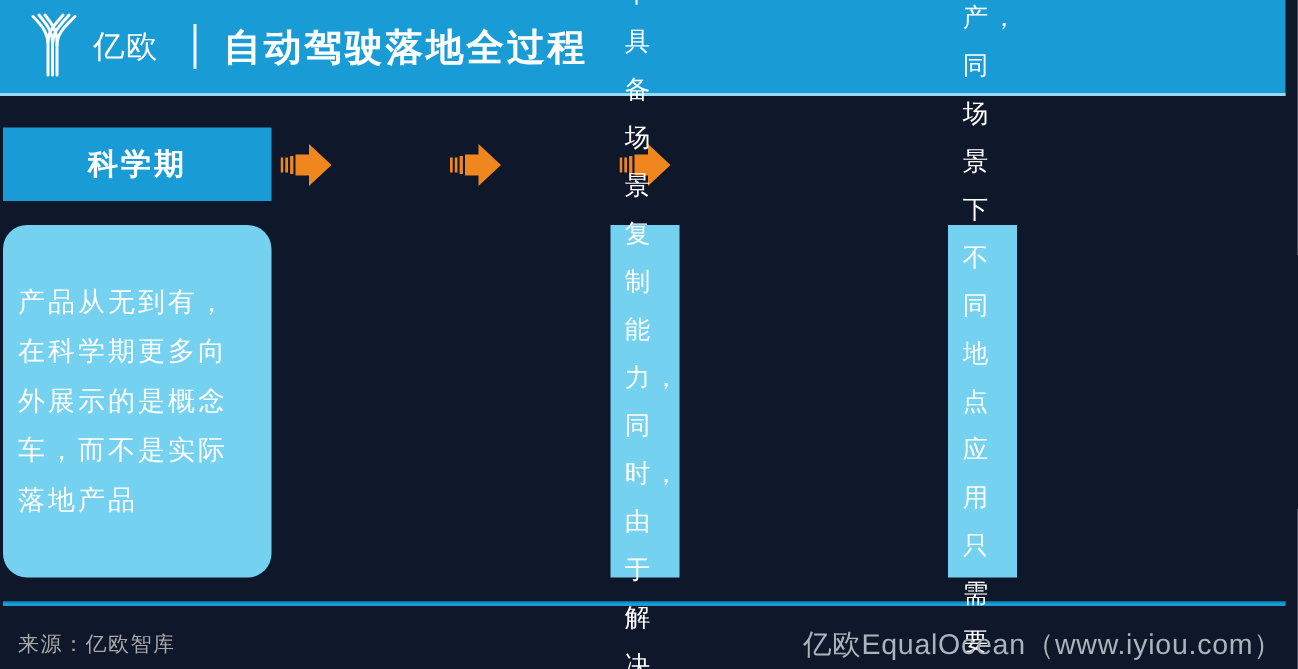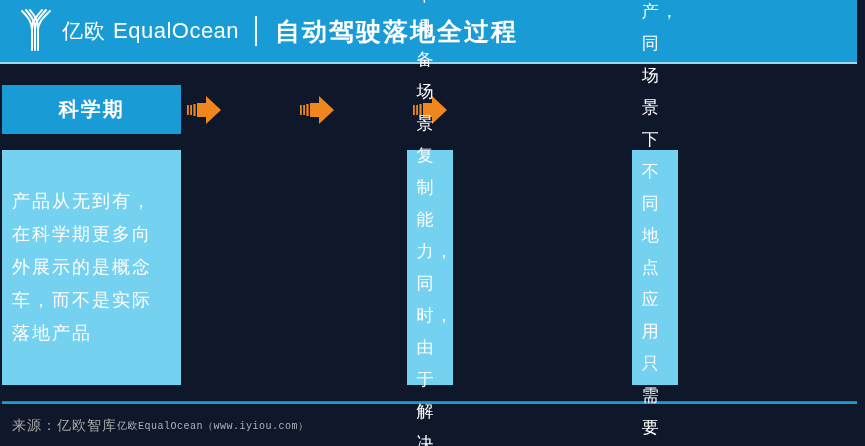--- a/index.html
+++ b/index.html
@@ -33,50 +33,49 @@
   .arrow-cell { display:flex; align-items:center; justify-content:center; }
   .arrow-cell svg { display:block; }
 
   .grid-body { margin-top:16px; }
   .stage-body {
     height:235px; background:#74D1F0; color:#ffffff;
     display:flex; flex-direction:column; justify-content:center;
     padding:0 10px; font-size:17px; line-height:32px; letter-spacing:2px;
     text-align:left; word-break:break-all;
   }
-  .stage-body.first { font-size:18px; line-height:33px; }
+  .stage-body.first { font-size:18px; line-height:33px;border-radius:16px; }
 
   
   .footer-rule {
     margin:16px 8px 0 2px; height:3px; background:#199CD6;
     border-top:1px solid #1583B8;
   }
   .footer-row {
-    margin:13px 10px 0 12px; display:flex; align-items:center;font-family:Liberation Mono, monospace;
+    margin:13px 10px 0 12px; display:flex; justify-content:space-between; align-items:center;
   }
   .footer-source { color:#A8A8A8; font-size:14px; letter-spacing:1px; }
-  .footer-credit { color:#AAB4BA; font-size:10px; letter-spacing:0.5px; }
+  .footer-credit { color:#AAB4BA; font-size:19px; letter-spacing:0.5px; }
 </style>
 </head>
 <body>
 
 <div class="page">
 
   <div class="topbar">
     <div class="logo-wrap">
       <svg class="logo-mark" viewBox="0 0 36 44" fill="none" stroke="#ffffff" stroke-width="2" stroke-linecap="round">
         <path d="M4 3 C10 9 14 14 14 22 L14 42"></path>
         <path d="M8 2 C13 8 17 13 17 21 L17 42"></path>
         <path d="M12 2 C16 7 20 12 20 20 L20 42"></path>
         <path d="M32 3 C26 9 20 14 20 22"></path>
         <path d="M28 2 C23 8 17 13 17 21"></path>
         <path d="M24 2 C20 7 14 12 14 20"></path>
       </svg>
       <span class="logo-cn">亿欧</span>
-      <span class="logo-en">EqualOcean</span>
     </div>
     <div class="bar-divider"></div>
     <div class="bar-title">自动驾驶落地全过程</div>
   </div>
 
   <div class="grid">
     <div class="stage-head">科学期</div>
 
     <div class="arrow-cell">
       <svg width="34" height="28" viewBox="0 0 34 28">

